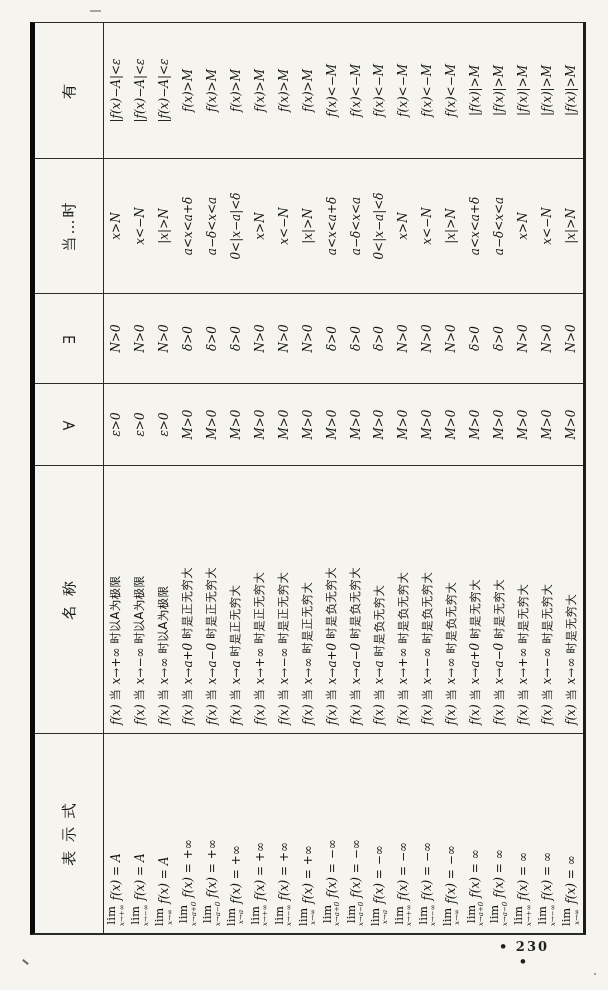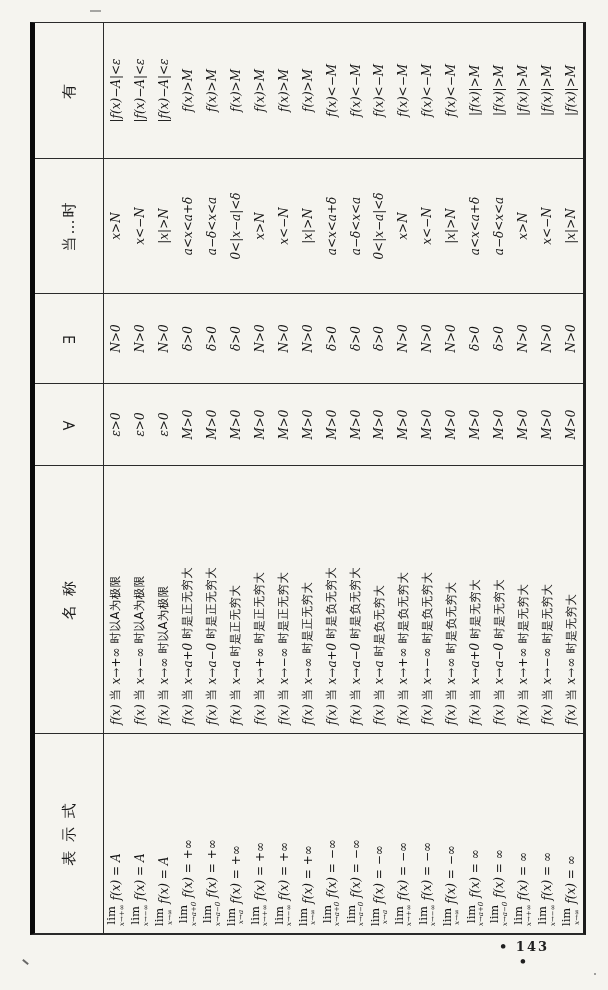--- a/index.html
+++ b/index.html
@@ -476,17 +476,17 @@
     </div>
     <div class="cell c2 it">M&gt;0</div>
     <div class="cell c3 it">N&gt;0</div>
     <div class="cell c4 it">|x|&gt;N</div>
     <div class="cell c5 it">|f(x)|&gt;M</div>
   </div>
         </div>
     </div>
   </div>
 
-  <div class="pagenum">• 143 •</div>
+  <div class="pagenum">• 230 •</div>
   <div class="speck-bl"></div>
   <div class="speck-top"></div>
   <div class="speck-dot"></div>
 </div>
 
 </body></html>

